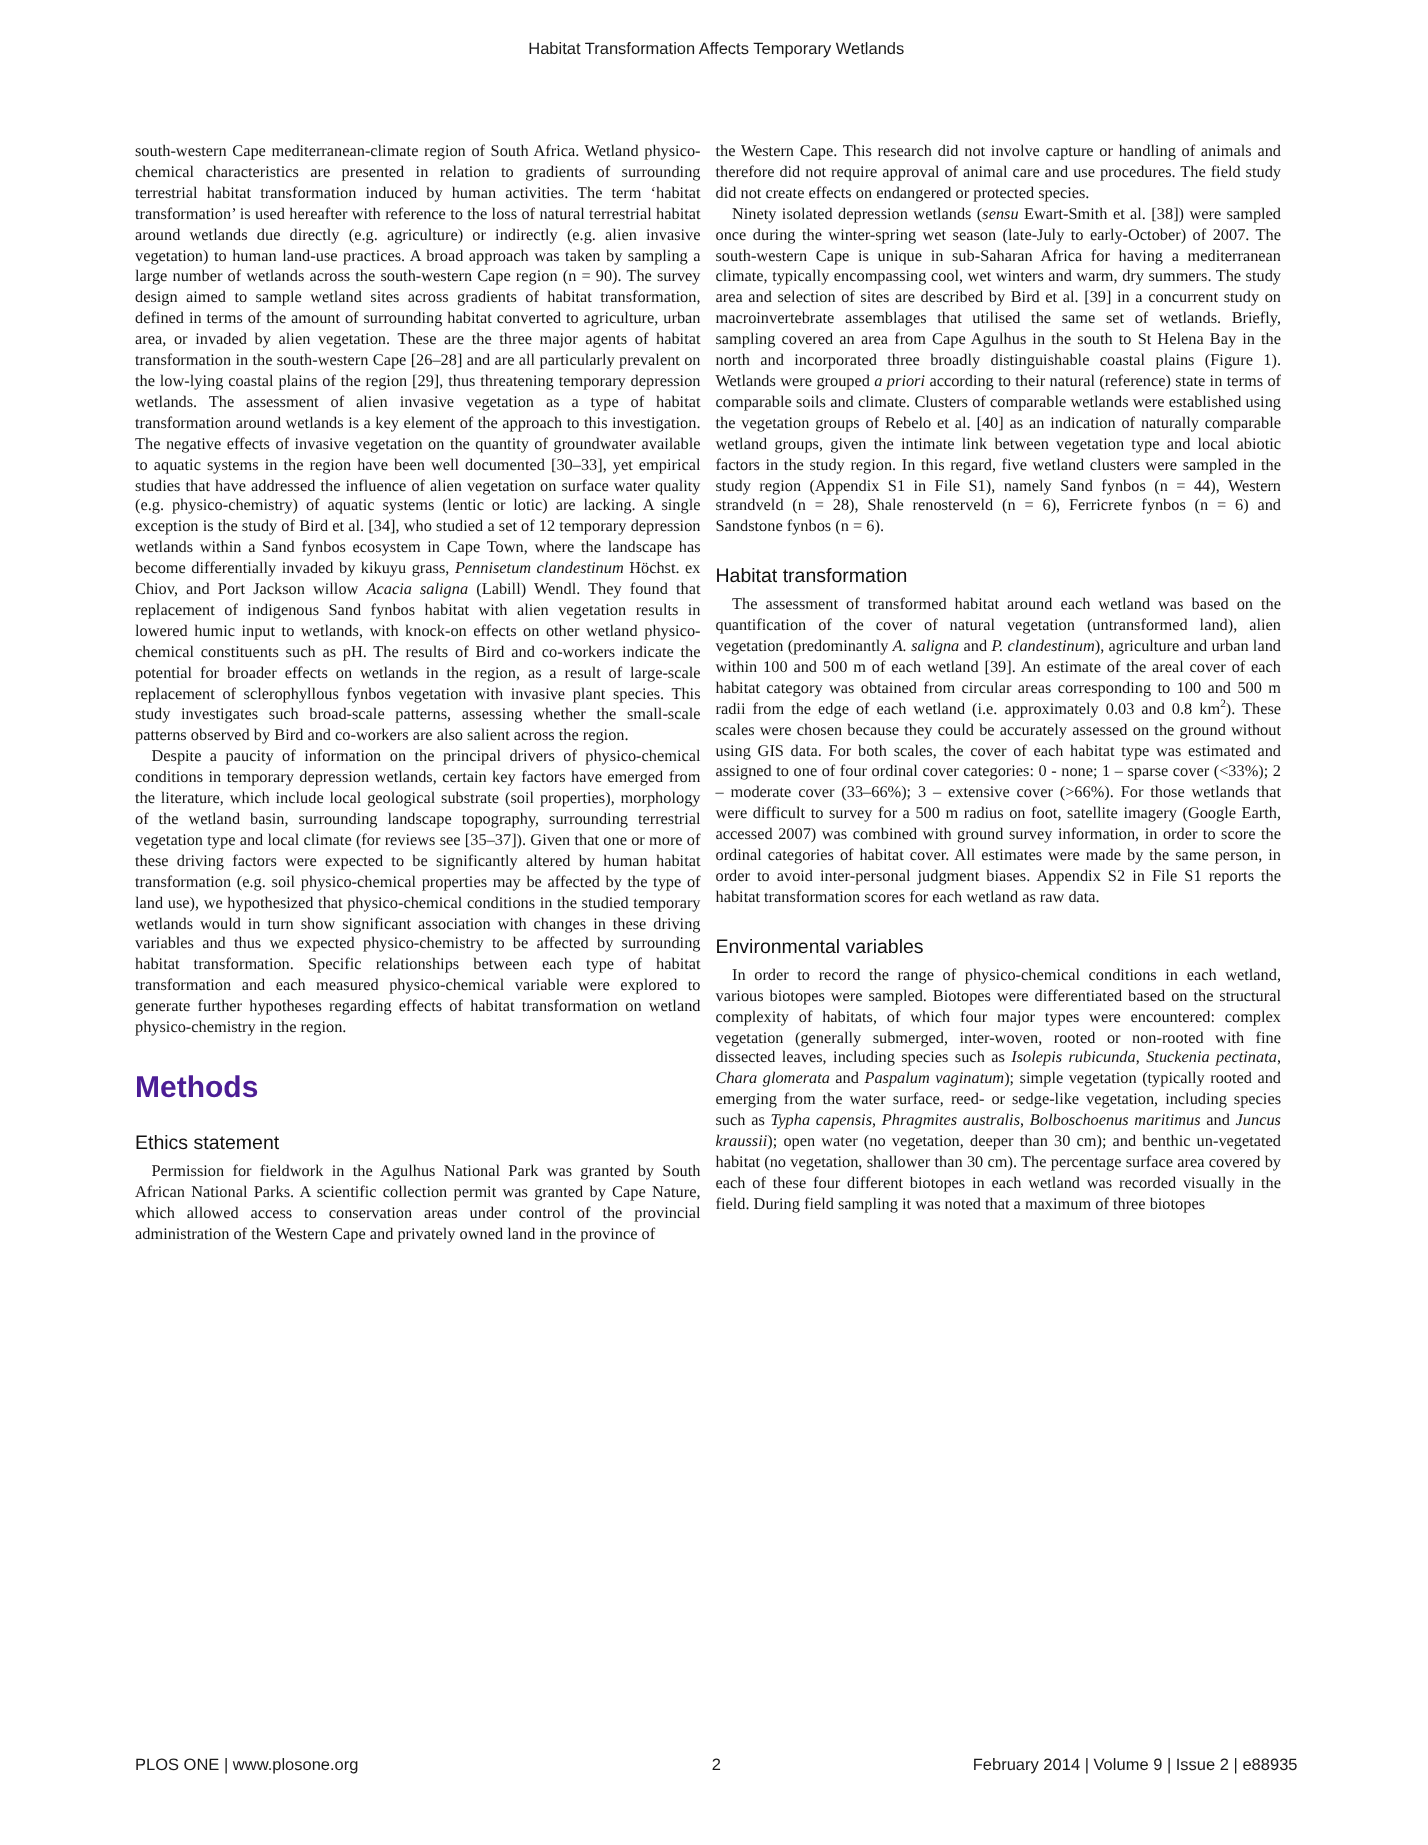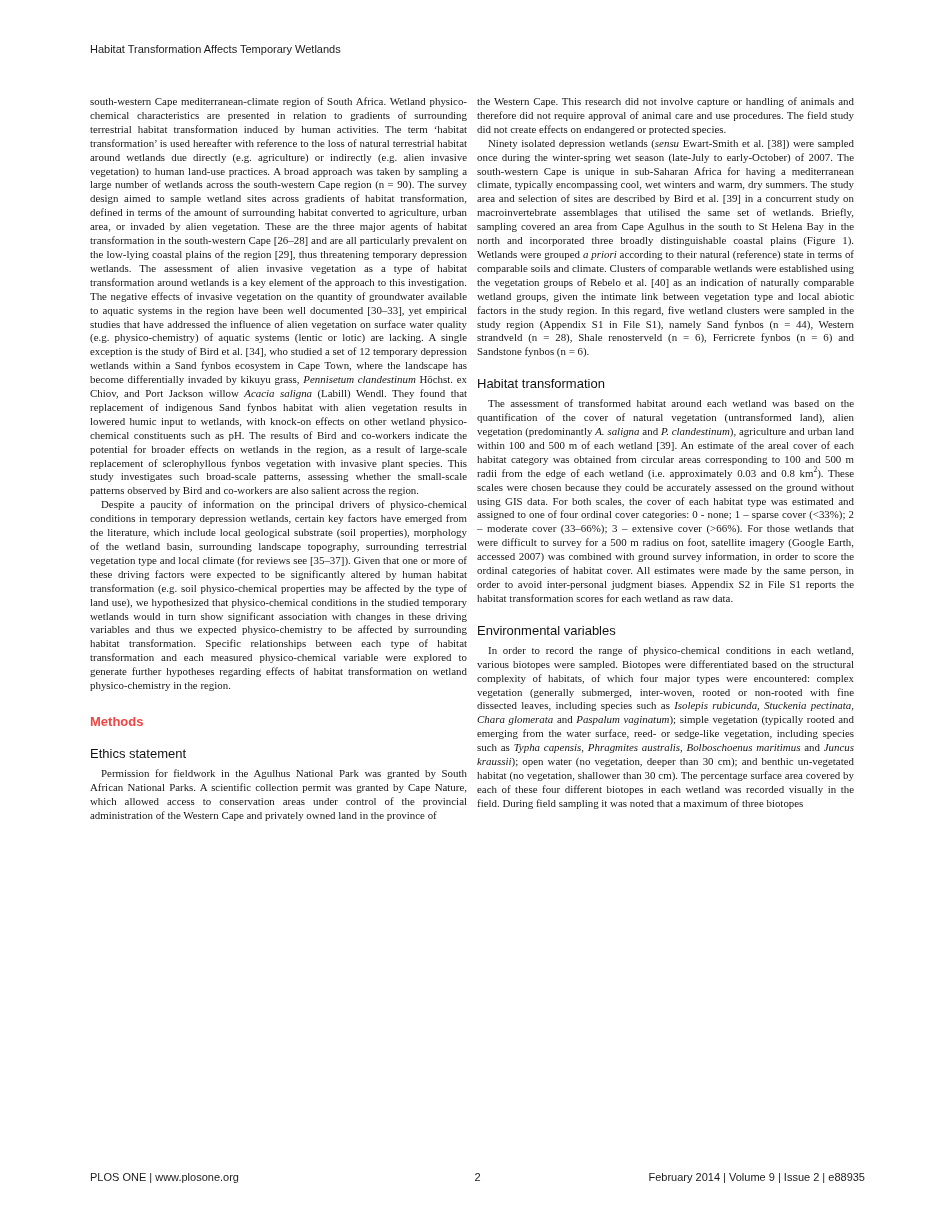--- a/index.html
+++ b/index.html
@@ -6,24 +6,24 @@
   .page {
     position: relative;
     width: 952px;
     height: 1230px;
     background: #ffffff;
     color: #121212;
     overflow: hidden;
   }
   .running-header {
     position: absolute;
-    top: 43px;
+    top: 27px;
     left: 90px;
     right: 87px;
-    text-align: left;
+    text-align: center;
     font-family: "Liberation Sans", sans-serif;
     font-size: 11px;
     color: #1a1a1a;
   }
   .content {
     position: absolute;
     top: 95px;
     left: 90px;
     width: 778px;
     display: flex;
@@ -37,22 +37,22 @@
     line-height: 13.9px;
     text-align: justify;
     color: #141414;
   }
   .par.indent { text-indent: 11px; }
   .par sup { font-size: 7.5px; line-height: 0; }
   .h-section {
     margin: 21px 0 10px 0;
     font-family: "Liberation Sans", sans-serif;
     font-weight: bold;
-    font-size: 13px;
-    color: #ef4444;
+    font-size: 20px;
+    color: #4c1d95;
   }
   .h-sub {
     margin: 17px 0 6px 0;
     font-family: "Liberation Sans", sans-serif;
     font-weight: normal;
     font-size: 13px;
     color: #111111;
   }
   .footer {
     position: absolute;

